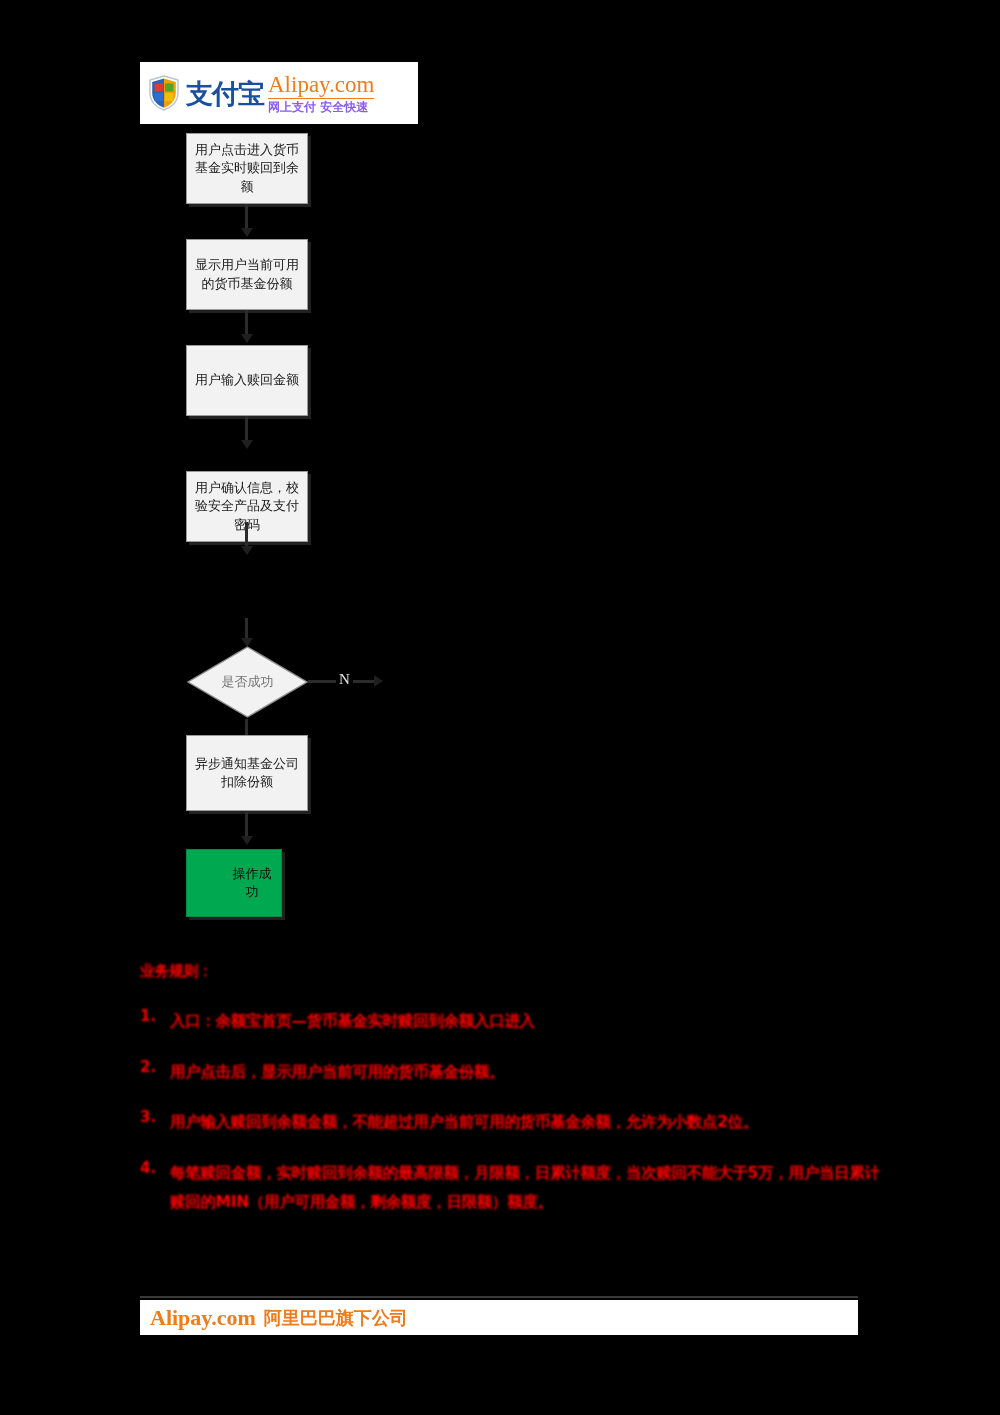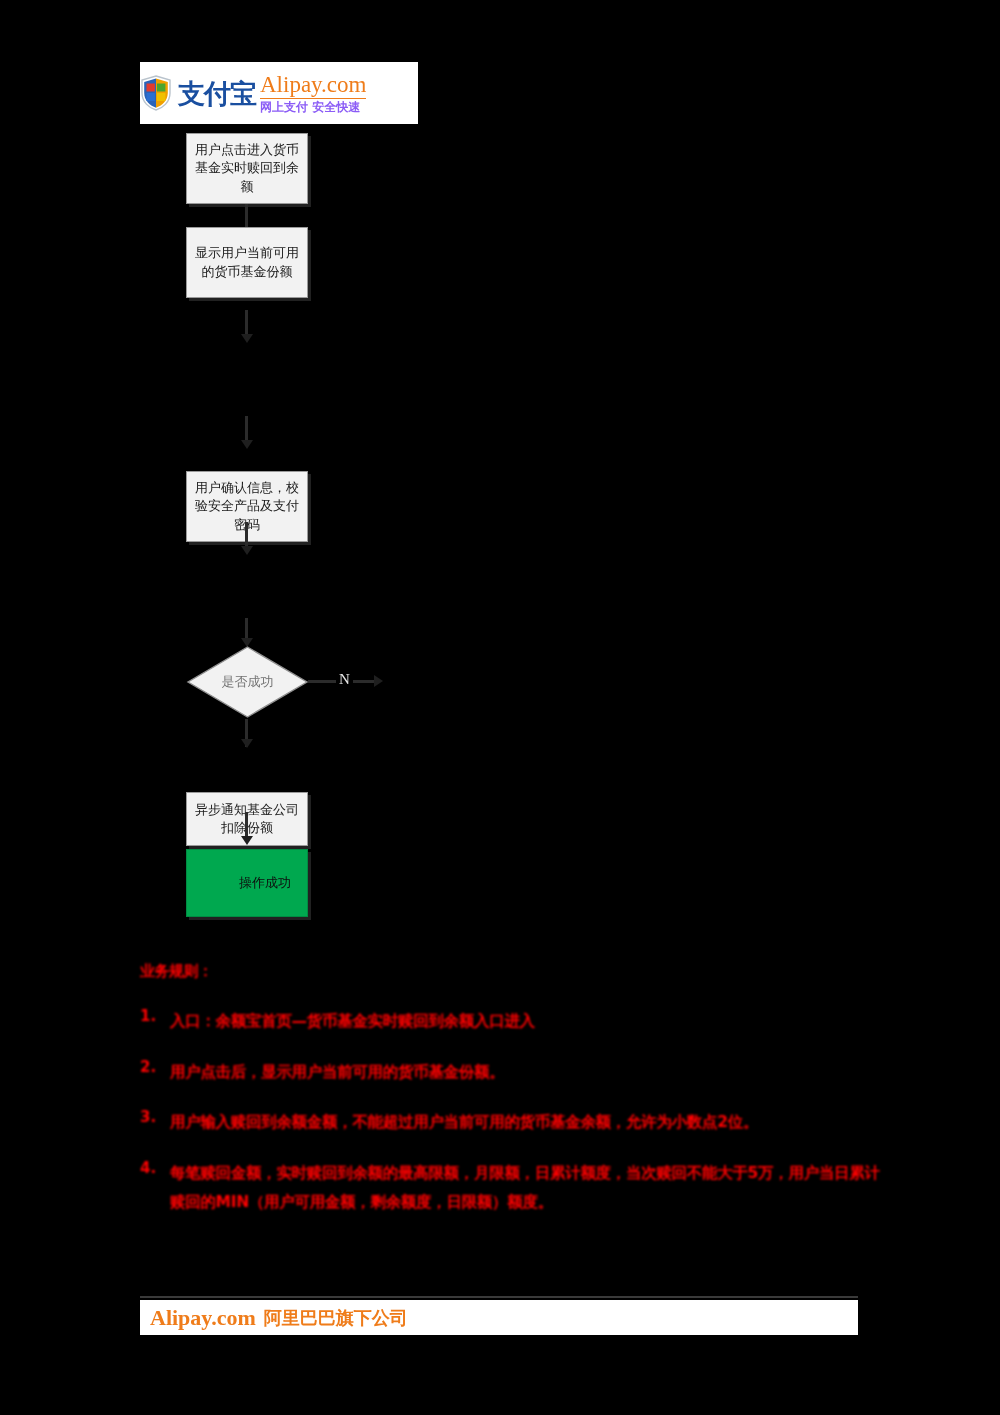--- a/index.html
+++ b/index.html
@@ -19,21 +19,21 @@
   
   #logo-plate {
     position: absolute;
     left: 140px;
     top: 62px;
     width: 278px;
     height: 62px;
     background: #ffffff;
     display: flex;
     align-items: center;
-    padding-left: 0;
+    padding-left: 8px;
     box-sizing: border-box;
   }
   #logo-shield {
     width: 32px;
     height: 36px;
     flex: 0 0 auto;
     margin-right: 6px;
   }
   #logo-cn {
     font-family: "DejaVu Sans", sans-serif;
@@ -240,26 +240,29 @@
 </div>
 
 <div id="flow">
 
   <div class="node" style="left:186px; top:133px; width:122px; height:71px;">
     <span>用户点击进入货币基金实时赎回到余额</span>
   </div>
   <div class="conn v" style="left:245px; top:204px; height:28px;"></div>
   <div class="arrow-down" style="left:241px; top:228px;"></div>
 
-  <div class="node" style="left:186px; top:227px; width:122px; height:71px;justify-content:flex-end;">
+  <div class="node" style="left:186px; top:239px; width:122px; height:71px;justify-content:flex-end;">
     <span>显示用户当前可用的货币基金份额</span>
   </div>
   <div class="conn v" style="left:245px; top:310px; height:28px;"></div>
   <div class="arrow-down" style="left:241px; top:334px;"></div>
 
+  <div class="node" style="left:186px; top:345px; width:122px; height:71px;">
+    <span>用户输入赎回金额</span>
+  </div>
   <div class="conn v" style="left:245px; top:416px; height:28px;"></div>
   <div class="arrow-down" style="left:241px; top:440px;"></div>
 
   <div class="node" style="left:186px; top:471px; width:122px; height:71px;">
     <span>用户确认信息，校验安全产品及支付密码</span>
   </div>
   <div class="conn v" style="left:245px; top:522px; height:28px;"></div>
   <div class="arrow-down" style="left:241px; top:546px;"></div>
 
   <div class="conn v" style="left:245px; top:618px; height:24px;"></div>
@@ -274,27 +277,27 @@
 
   <div class="conn h" style="left:308px; top:680px; width:28px;"></div>
   <div class="edge-label" style="left:339px; top:671px;">N</div>
   <div class="conn h" style="left:353px; top:680px; width:23px;"></div>
   <div class="arrow-right" style="left:374px; top:675px;"></div>
 
 
   <div class="conn v" style="left:245px; top:719px; height:28px;"></div>
   <div class="arrow-down" style="left:241px; top:739px;"></div>
 
-  <div class="node" style="left:186px; top:792px; width:122px; height:54px;">
+  <div class="node" style="left:186px; top:735px; width:122px; height:76px;">
     <span>异步通知基金公司扣除份额</span>
   </div>
   <div class="conn v" style="left:245px; top:812px; height:30px;"></div>
   <div class="arrow-down" style="left:241px; top:836px;"></div>
 
-  <div class="node success" style="left:186px; top:849px; width:122px; height:68px;padding-left:44px;">
+  <div class="node success" style="left:186px; top:849px; width:96px; height:68px;padding-left:44px;">
     <span>操作成功</span>
   </div>
 </div>
 
 <div id="notes">
   <div class="note-heading">业务规则：</div>
 
   <div class="note-row">
     <div class="note-num">1.</div>
     <div class="note-text"><span class="sharp">入口：</span><span>余额宝首页—货币基金实时赎回到余额入口进入</span></div>

